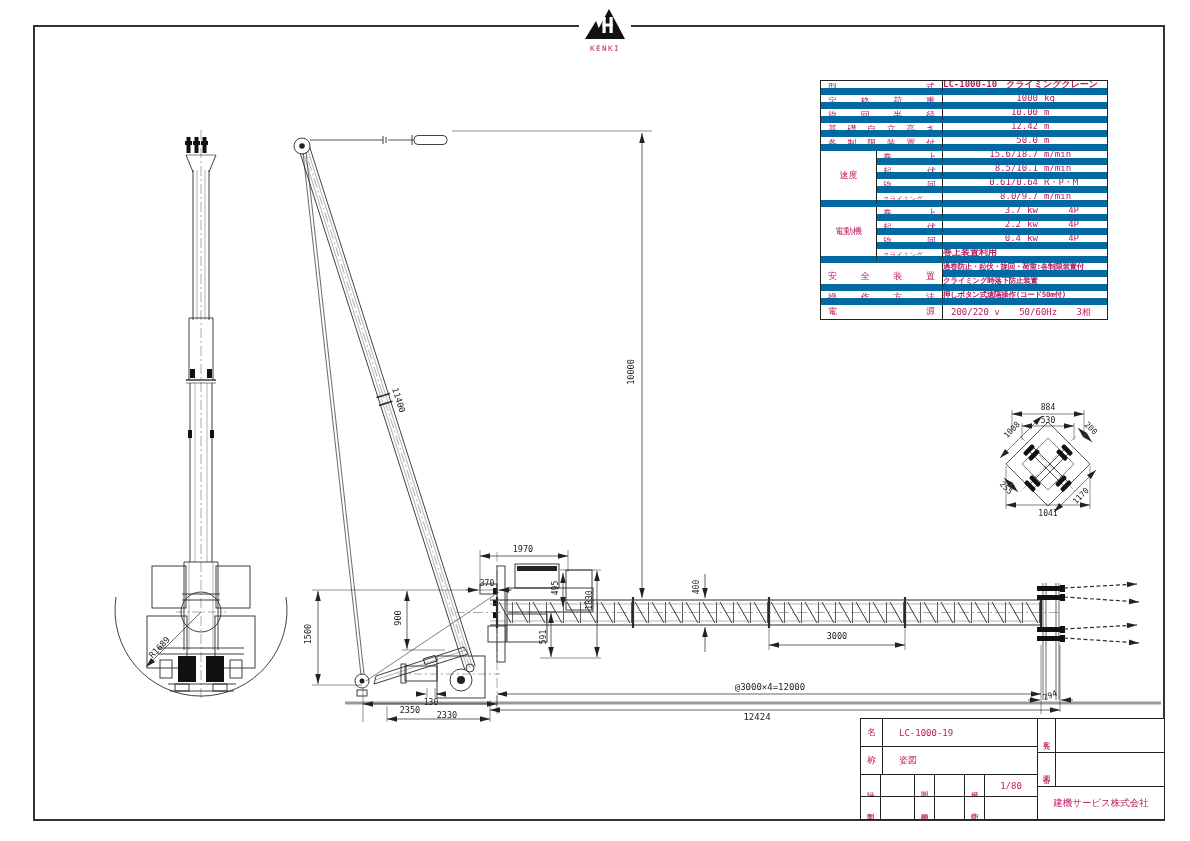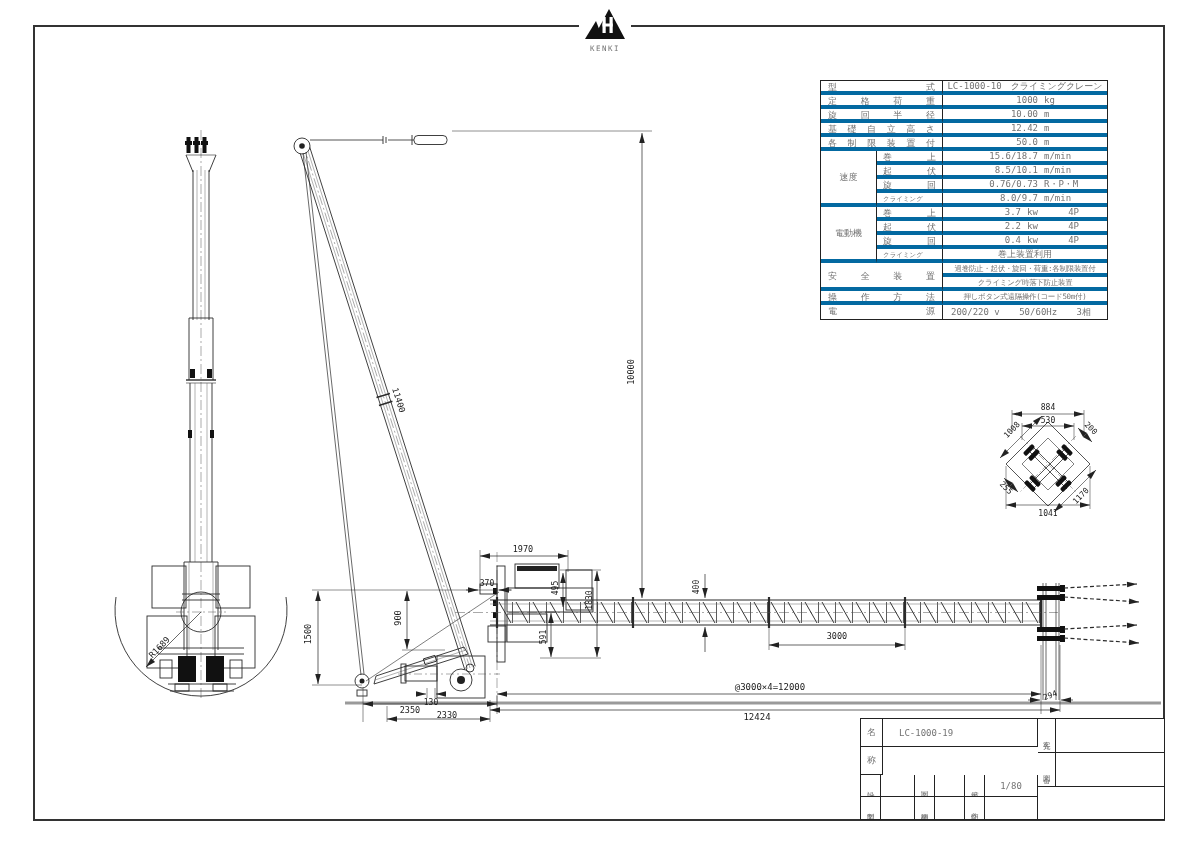--- a/index.html
+++ b/index.html
@@ -1,43 +1,43 @@
 <!DOCTYPE html>
 <html><head>
 <meta charset="utf-8">
 <style>
   html,body{margin:0;padding:0;background:#e8e8e8;}
   .page{position:relative;width:1190px;height:841px;background:#ffffff;overflow:hidden;
-        font-family:"DejaVu Sans Mono","DejaVu Sans",monospace;color:#737373;}
+        font-family:"DejaVu Sans Mono","DejaVu Sans",monospace;color:#be185d;}
   .frame{position:absolute;left:33px;top:25px;width:1128px;height:792px;border:2px solid #333;}
   .draw{position:absolute;left:0;top:0;width:1190px;height:841px;}
 
   
   .logo{position:absolute;left:579px;top:8px;width:52px;background:#fff;text-align:center;z-index:3;}
   .logo-text{font-size:7.5px;letter-spacing:1.5px;line-height:8px;font-family:"DejaVu Sans Mono",monospace;}
 
   
   .spec-table{position:absolute;left:820px;top:80px;display:grid;z-index:2;background:#fff;
     grid-template-columns:56px 66px 164px;grid-auto-rows:14px;border:1.5px solid #222;
     font-size:9px;line-height:13px;}
-  .spec-table .c{border-right:1px solid #222;border-bottom:4px solid #0369a1;overflow:hidden;
+  .spec-table .c{border-right:1px solid #222;border-bottom:7px solid #0369a1;overflow:hidden;
     display:flex;align-items:center;box-sizing:border-box;}
   .spec-table .c.last{border-right:none;}
   .spec-table .c.bot{border-bottom:none;}
   .spec-table .c.lab{display:block;text-align:justify;text-align-last:justify;padding:0 7px;width:100%;}
   .spec-table .c.lab.tall{line-height:27px;}
   .spec-table .glab{justify-content:center;}
   .spec-table .c.sub{display:block;text-align:justify;text-align-last:justify;padding:0 6px;width:100%;}
   .spec-table .c.subsmall{display:block;font-size:6.5px;padding:0 6px;width:100%;text-align:left;}
   .vu{width:100%;display:flex;align-items:flex-end;}
   .vu .v{flex:0 0 95px;text-align:right;}
   .vu .u{padding-left:6px;}
   .vu.kw .v{flex:0 0 78px;}
   .vu.kw .p{margin-left:auto;padding-right:28px;}
-  .cen{width:100%;text-align:center;white-space:pre;}
+  .cen{width:100%;white-space:pre;font-weight:bold;}
   .cen.sm{font-size:7.5px;letter-spacing:-0.3px;white-space:nowrap;}
   .power{width:100%;display:flex;justify-content:space-between;padding:0 16px 0 8px;box-sizing:border-box;}
 
   
   .tblock{position:absolute;left:860px;top:718px;width:303px;height:100px;border:1.5px solid #222;
     font-size:9px;z-index:2;background:#fff;}
   .tb{position:absolute;border-right:1px solid #222;border-bottom:1px solid #222;box-sizing:border-box;
     display:flex;align-items:center;justify-content:center;overflow:hidden;}
   .tb.noR{border-right:none;} .tb.noB{border-bottom:none;}
   .tb.lft{justify-content:flex-start;padding-left:16px;}
@@ -384,21 +384,21 @@
     <div class="c sub" style="grid-area:7/2/8/3">起伏</div>
     <div class="c last" style="grid-area:7/3/8/4">
         <span class="vu">
           <span class="v">8.5/10.1</span>
           <span class="u">m/min</span>
         </span>
       </div>
     <div class="c sub" style="grid-area:8/2/9/3">旋回</div>
     <div class="c last" style="grid-area:8/3/9/4">
         <span class="vu">
-          <span class="v">0.76/0.73</span>
+          <span class="v">0.61/0.64</span>
           <span class="u">R・P・M</span>
         </span>
       </div>
     <div class="c subsmall" style="grid-area:9/2/10/3">クライミング</div>
     <div class="c last" style="grid-area:9/3/10/4">
         <span class="vu">
           <span class="v">8.0/9.7</span>
           <span class="u">m/min</span>
         </span>
       </div>
@@ -453,20 +453,21 @@
           <span>50/60Hz</span>
           <span>3相</span>
         </span>
       </div>
   </div>
 
   <div class="tblock">
     <div class="tb" style="left:0;top:0;width:22px;height:28px">名</div>
     <div class="tb lft" style="left:22px;top:0;width:155px;height:28px">LC-1000-19</div>
     <div class="tb" style="left:0;top:28px;width:22px;height:28px">称</div>
+    <div class="tb lft" style="left:22px;top:28px;width:155px;height:28px">姿図</div>
 
     <div class="tb" style="left:0;top:56px;width:20px;height:22px">
         <span class="vert">設計</span>
       </div>
     <div class="tb" style="left:20px;top:56px;width:34px;height:22px"></div>
     <div class="tb" style="left:54px;top:56px;width:20px;height:22px">
         <span class="vert">写図</span>
       </div>
     <div class="tb" style="left:74px;top:56px;width:30px;height:22px"></div>
     <div class="tb" style="left:104px;top:56px;width:20px;height:22px">
@@ -488,15 +489,16 @@
     <div class="tb noB" style="left:124px;top:78px;width:53px;height:22px"></div>
 
     <div class="tb" style="left:177px;top:0;width:18px;height:34px">
         <span class="vert">客先</span>
       </div>
     <div class="tb noR" style="left:195px;top:0;width:108px;height:34px"></div>
     <div class="tb" style="left:177px;top:34px;width:18px;height:34px">
         <span class="vert">図番</span>
       </div>
     <div class="tb noR" style="left:195px;top:34px;width:108px;height:34px"></div>
+    <div class="tb noR noB" style="left:177px;top:68px;width:126px;height:32px;font-size:9.5px">建機サービス株式会社</div>
   </div>
 
 </div>
 
 </body></html>

